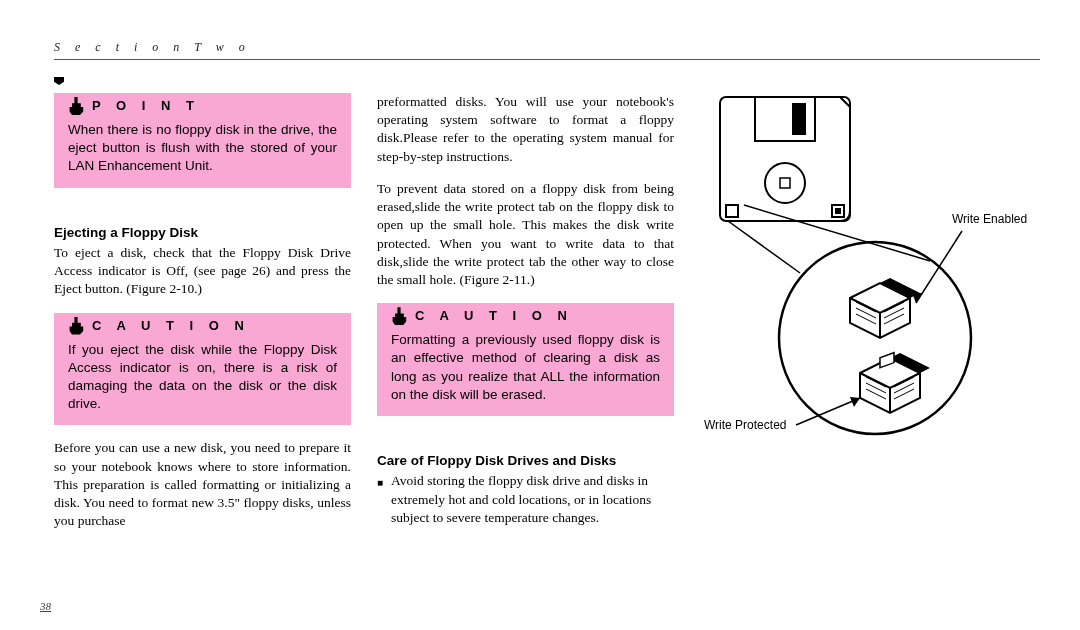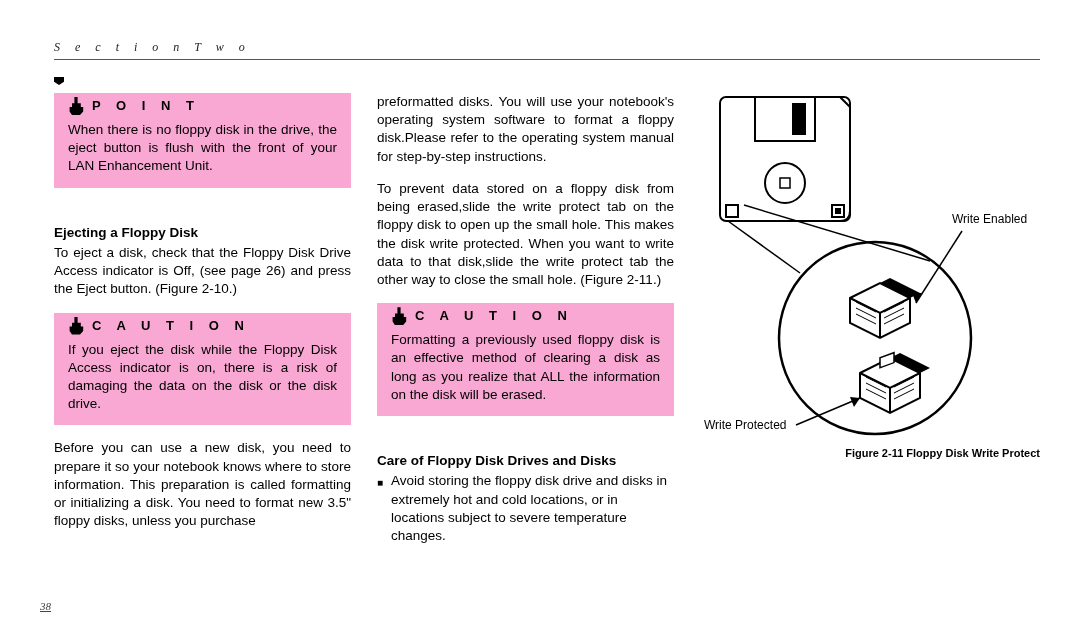--- a/index.html
+++ b/index.html
@@ -66,21 +66,21 @@
     text-align: justify;
   }
   .subhead {
     font-family: "Helvetica Neue", Arial, sans-serif;
     font-weight: bold;
     font-size: 13.5px;
     margin-bottom: 2px;
     margin-top: 36px;
   }
   .body-serif {
-    font-family: Liberation Sans, sans-serif;
+    font-family: Liberation Serif, serif;
     text-align: justify;
   }
   .spacer { height: 14px; }
   .bullet-row { display:flex; gap:8px; }
   .bullet-mark { font-size:10px; flex:0 0 auto; margin-top:4px; }
   .figcol {
     flex: 1;
     display: flex;
     flex-direction: column;
     align-items: center;
@@ -127,21 +127,21 @@
 
   <div class="columns">
 
     <div class="col">
 
       <div class="box">
         <div class="box-title">
           <span class="hand-icon"></span>
           <span>P O I N T</span>
         </div>
-        <div class="box-body">When there is no floppy disk in the drive, the eject button is flush with the front of your LAN Enhancement Unit.</div>
+        <div class="box-body">When there is no floppy disk in the drive, the eject button is flush with the stored of your LAN Enhancement Unit.</div>
       </div>
 
       <div class="subhead">Ejecting a Floppy Disk</div>
       <p class="body-serif">To eject a disk, check that the Floppy Disk Drive Access indicator is Off, (see page 26) and press the Eject button. (Figure 2-10.)</p>
 
       <div class="spacer"></div>
 
       <div class="box">
         <div class="box-title">
           <span class="hand-icon"></span>
@@ -224,19 +224,18 @@
         </g>
 
         <line x1="216" y1="210" x2="262" y2="138" stroke="#000" stroke-width="1.5"></line>
         <polygon points="216,210 222,200 212,200" fill="#000"></polygon>
         <text x="252" y="130" class="fig-label">Write Enabled</text>
 
         <line x1="160" y1="305" x2="96" y2="332" stroke="#000" stroke-width="1.5"></line>
         <polygon points="160,305 150,304 154,314" fill="#000"></polygon>
         <text x="4" y="336" class="fig-label">Write Protected</text>
       </svg>
-      <div class="fig-caption">Figure 2-11 Floppy Disk Write Protect</div>
     </div>
 
   </div>
 
   <div class="pagenum">38</div>
 </div>
 
 </body></html>

